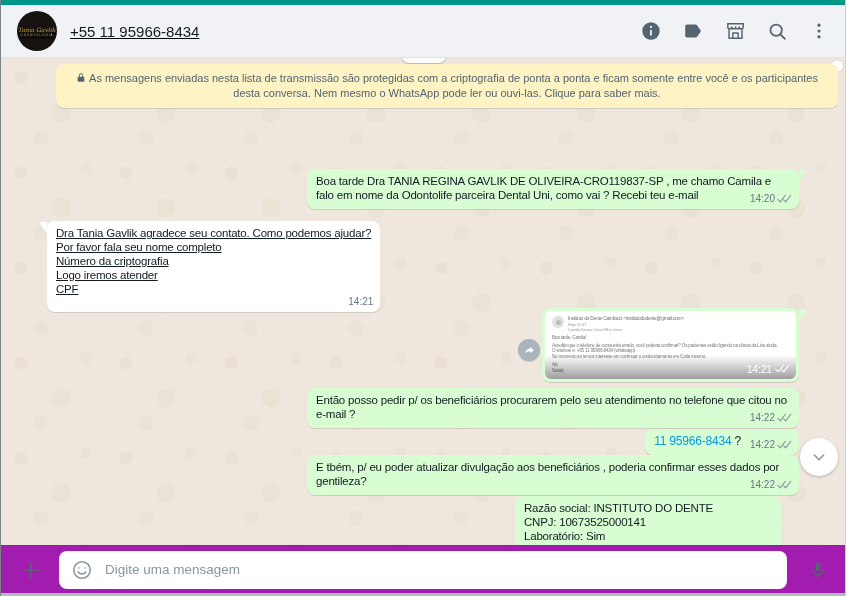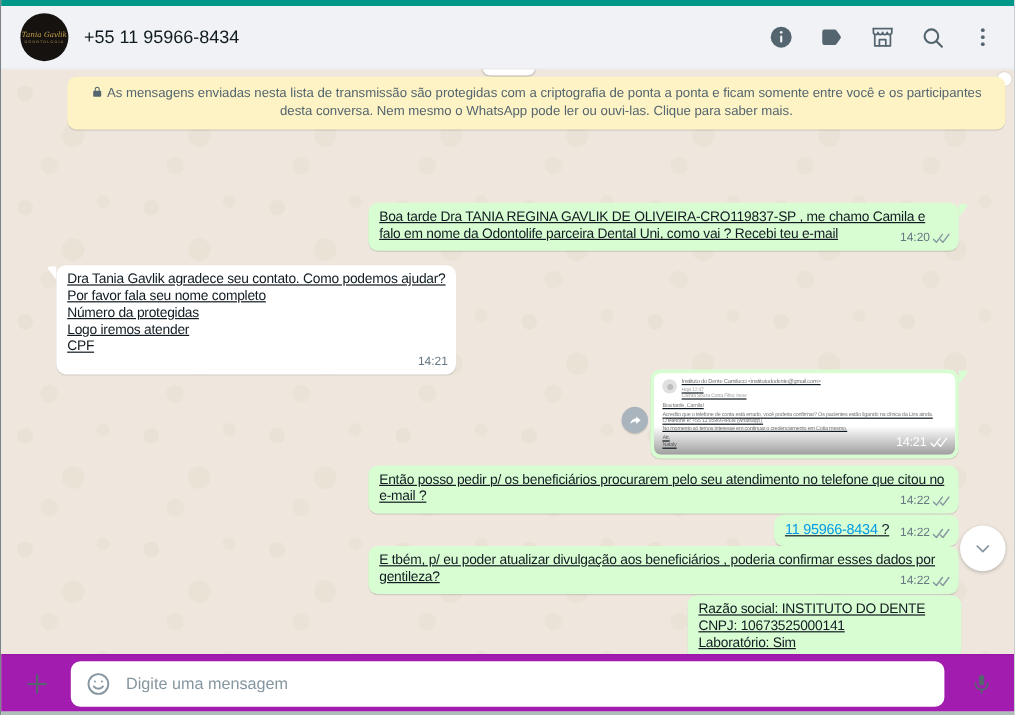--- a/index.html
+++ b/index.html
@@ -4,21 +4,21 @@
 <style>
   html,body{margin:0;padding:0;}
   body{width:846px;height:596px;overflow:hidden;font-family:"Liberation Sans",sans-serif;background:#fff;}
   .app{position:relative;width:846px;height:596px;display:flex;flex-direction:column;
        border-left:1px solid #7d8489;border-right:1px solid #c9cfd2;box-sizing:border-box;}
   
   .titlebar{height:5px;background:#009688;flex:0 0 auto;}
   .bottom-edge{height:3px;background:#aebfb7;flex:0 0 auto;}
   
   .chat-header{height:52px;background:#f0f2f5;display:flex;align-items:center;padding:0 14px 0 16px;
-               flex:0 0 auto;border-bottom:1px solid rgba(0,0,0,0.06);}
+               flex:0 0 auto;border-bottom:1px solid rgba(0,0,0,0.06);text-decoration:underline;}
   .avatar{width:40px;height:40px;border-radius:50%;background:#151210;display:flex;flex-direction:column;
           align-items:center;justify-content:center;overflow:hidden;flex:0 0 auto;cursor:pointer;}
   .avatar .l1{font-family:"DejaVu Serif",serif;font-style:italic;font-size:6px;color:#c9a34e;line-height:7px;}
   .avatar .l2{font-size:3px;letter-spacing:1px;color:#b3954f;line-height:4px;}
   .chat-title{margin-left:13px;font-size:15px;color:#111b21;flex:1 1 auto;}
   .header-icons{display:flex;align-items:center;gap:18px;}
   .hicon{width:24px;height:24px;display:flex;align-items:center;justify-content:center;cursor:pointer;}
   
   .chat-area{position:relative;flex:1 1 auto;background-color:#efe7dd;overflow:hidden;
      background-image:
@@ -31,37 +31,37 @@
              border-radius:0 0 7px 7px;box-shadow:0 1px 2px rgba(0,0,0,0.25);}
   .scroll-thumb{position:absolute;top:2px;right:2px;width:12px;height:12px;background:#fff;
                 border-radius:6px;box-shadow:0 0 1px rgba(0,0,0,0.3);}
   .enc-banner{position:absolute;top:6px;left:50%;transform:translateX(-50%);width:756px;
               background:#fdf3c5;border-radius:8px;padding:7px 13px;text-align:center;
               font-size:11px;line-height:15px;color:#54656f;box-shadow:0 1px .5px rgba(11,20,26,.13);cursor:pointer;margin-left:24px;}
   .enc-banner svg{vertical-align:-1px;margin-right:3px;}
   
   .bubble{position:absolute;border-radius:8px;padding:5px 9px 7px 9px;font-size:11.5px;letter-spacing:-0.2px;
           line-height:14px;color:#111b21;box-shadow:0 1px .5px rgba(11,20,26,.13);box-sizing:border-box;}
-  .out{background:#d9fdd3;text-decoration:underline;}
+  .out{background:#d9fdd3;}
   .in{background:#ffffff;text-decoration:underline;}
   .meta{position:absolute;right:7px;bottom:3px;font-size:10px;letter-spacing:0;color:#667781;
         display:flex;align-items:center;gap:2px;white-space:nowrap;}
   .meta svg{display:block;}
   .tail{position:absolute;top:0;width:8px;height:13px;}
   .tail.right{right:-8px;}
   .tail.left{left:-8px;}
   .m1{top:111px;right:46px;width:492px;padding-right:12px;}
   .m2{top:163px;left:46px;max-width:370px;padding-bottom:16px;}
   .m2 div{white-space:nowrap;}
   .m3{top:250px;right:46px;width:257px;height:74px;padding:3px;}
   .m4{top:330px;right:46px;width:492px;padding-right:12px;}
   .m5{top:371px;right:46px;white-space:nowrap;padding-right:58px;font-size:12px;}
   .m5 a{color:#039be5;text-decoration:none;cursor:pointer;}
   .m6{top:397px;right:46px;width:492px;padding-right:12px;}
-  .m7{top:438px;right:44px;width:228px;}
+  .m7{top:438px;right:64px;width:266px;}
   .m7 div{white-space:nowrap;}
   
   .email-img{position:relative;width:251px;height:68px;background:#fff;border-radius:6px;
              overflow:hidden;padding:5px 7px;box-sizing:border-box;filter:blur(.2px);cursor:pointer;}
   .email-head{display:flex;gap:4px;}
   .email-avatar{width:12px;height:12px;border-radius:50%;background:#e0e0e0;flex:0 0 auto;
                 display:flex;align-items:center;justify-content:center;}
   .email-avatar::after{content:"";width:5px;height:5px;border-radius:50%;background:#bdbdbd;}
   .ef{font-size:4.8px;line-height:5.6px;color:#6f6f6f;}
   .es{font-size:4.2px;line-height:5px;color:#9e9e9e;}
@@ -161,21 +161,21 @@
           </svg>
       </span>
     </div>
 
     <div class="bubble in m2">
       <span class="tail left"><svg width="8" height="13" viewBox="0 0 8 13">
             <path d="M2.8 1H8v11.2L1.5 3.6C.5 2.2 1 1 2.8 1z" fill="#ffffff"></path>
           </svg></span>
       <div>Dra Tania Gavlik agradece seu contato. Como podemos ajudar?</div>
       <div>Por favor fala seu nome completo</div>
-      <div>Número da protegidas</div>
+      <div>Número da criptografia</div>
       <div>Logo iremos atender</div>
       <div>CPF</div>
       <span class="meta">
         <span>14:21</span>
       </span>
     </div>
 
     <div class="fwd-btn">
       <svg width="13" height="13" viewBox="0 0 24 24" fill="#fff">
           <path d="M13.2 5.5 20 11.4l-6.8 5.9v-3.9c-4-.1-6.9 1.2-9.2 3.9.7-4.8 3.5-8.3 9.2-9V5.5z"></path>

